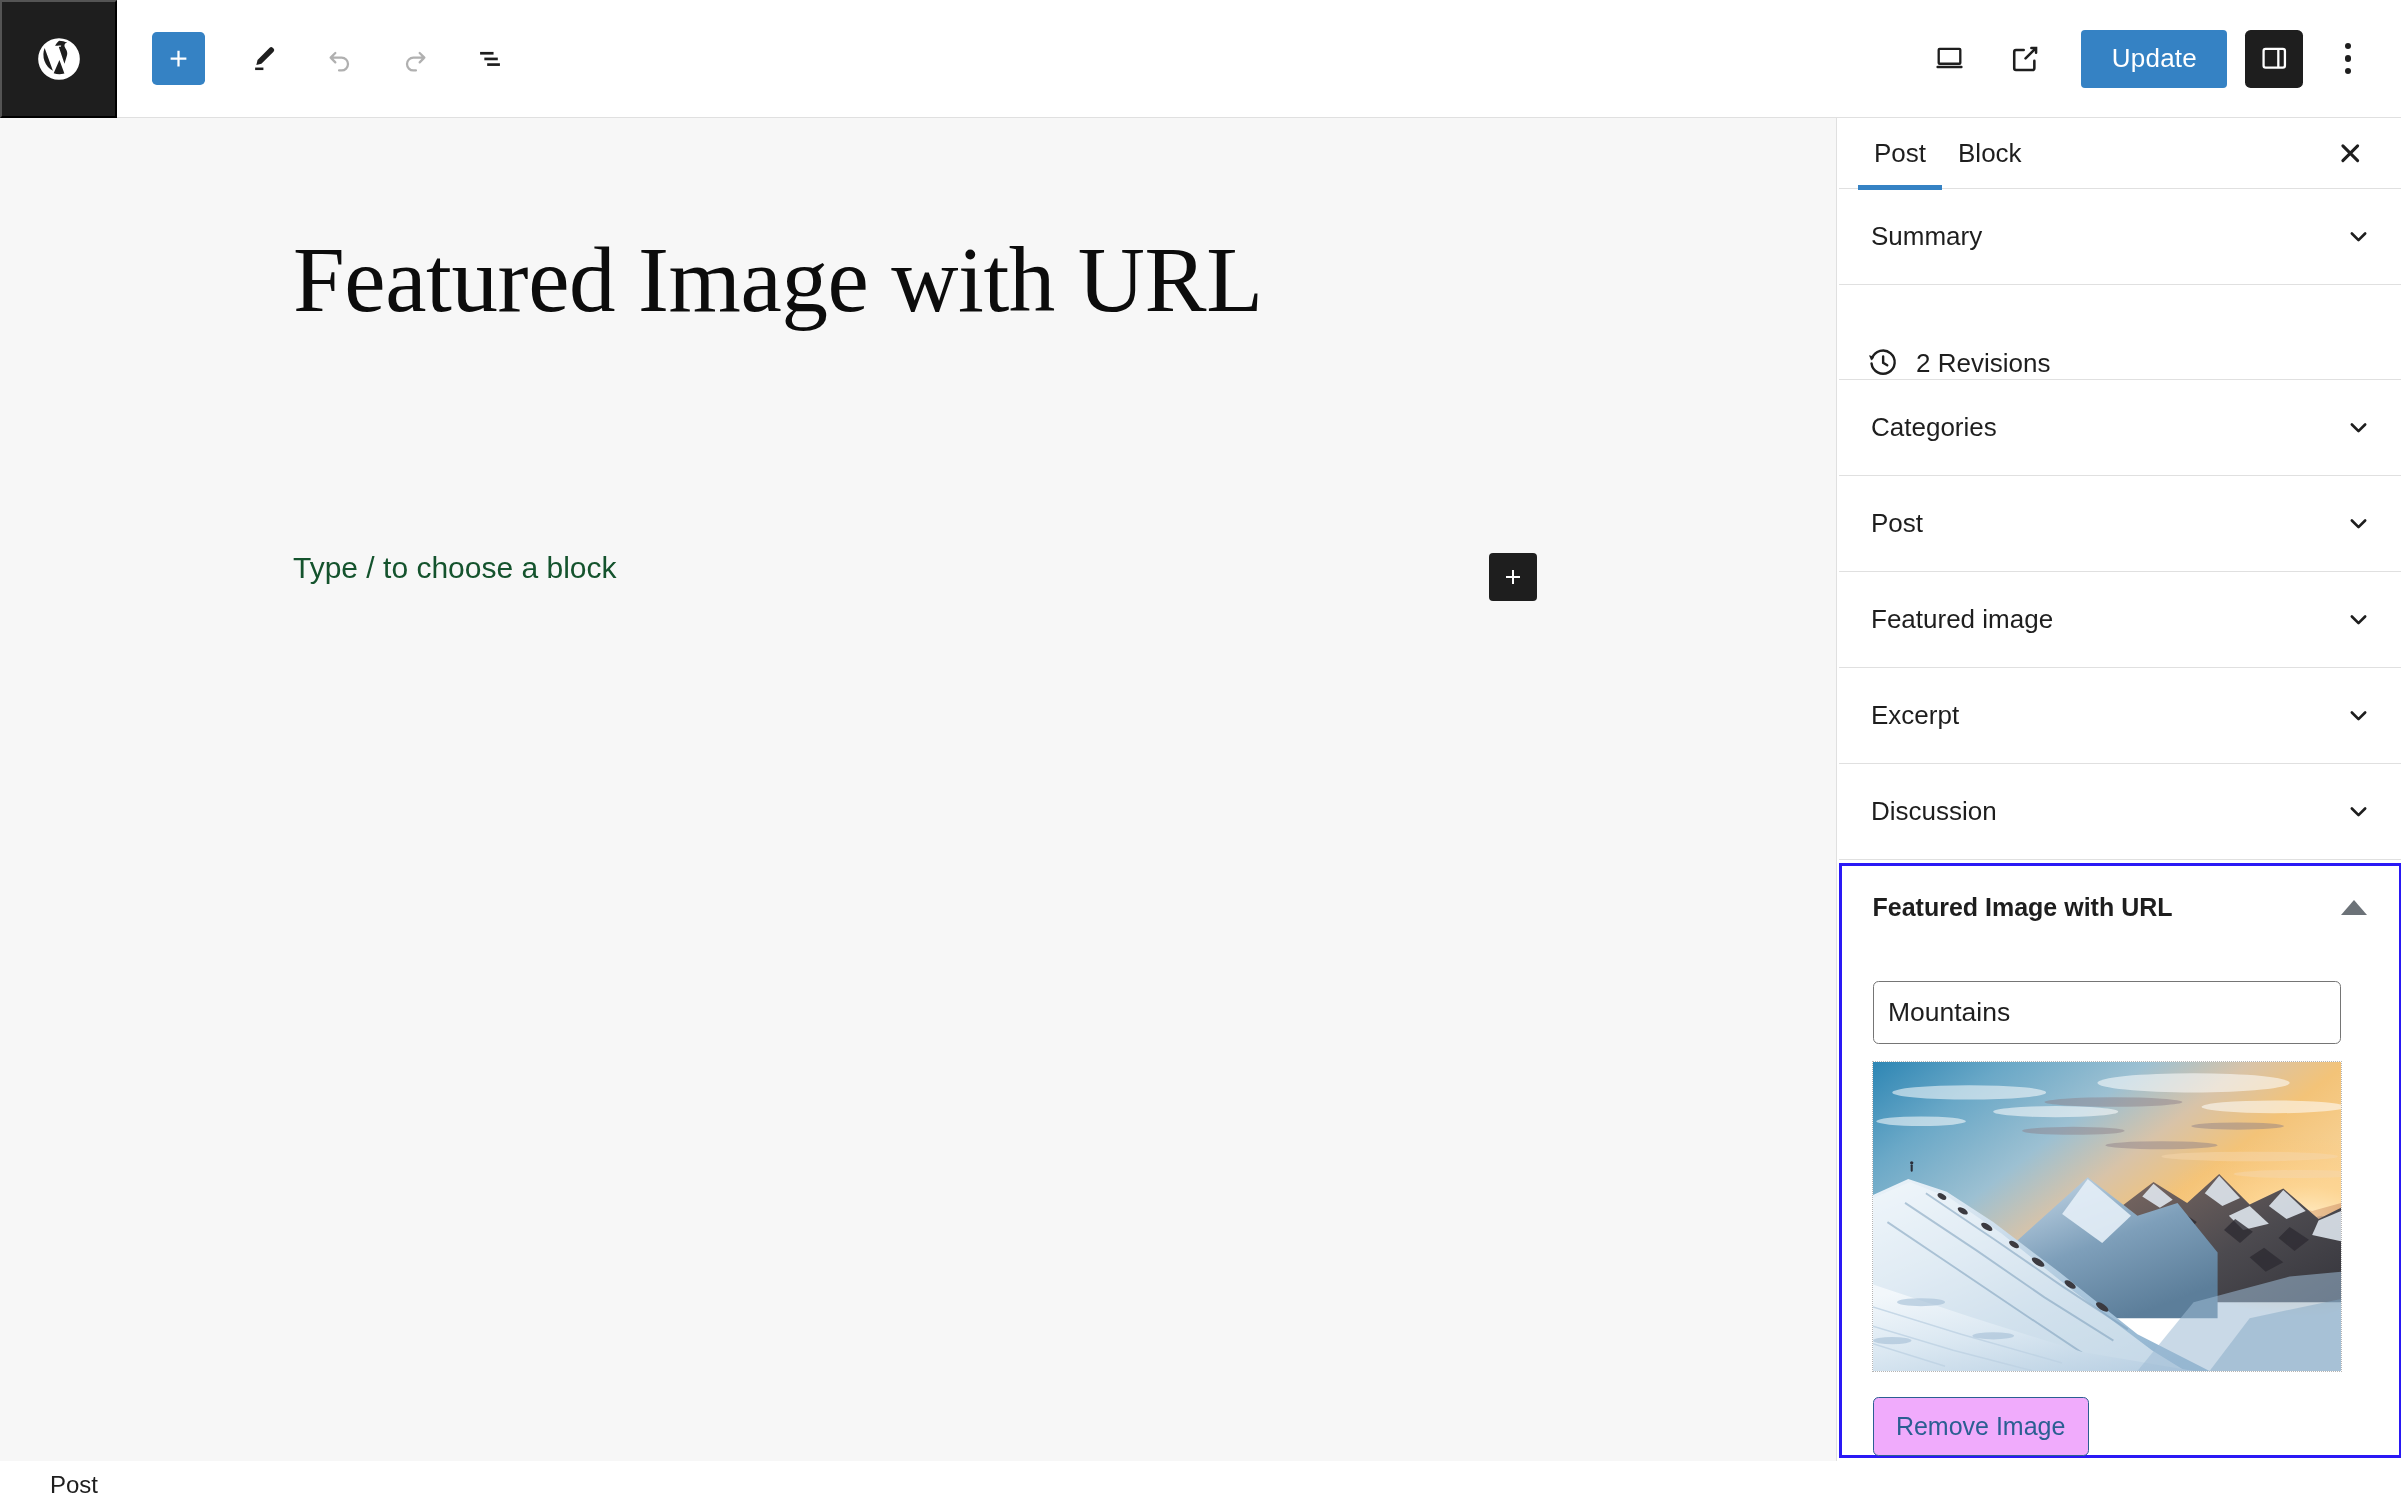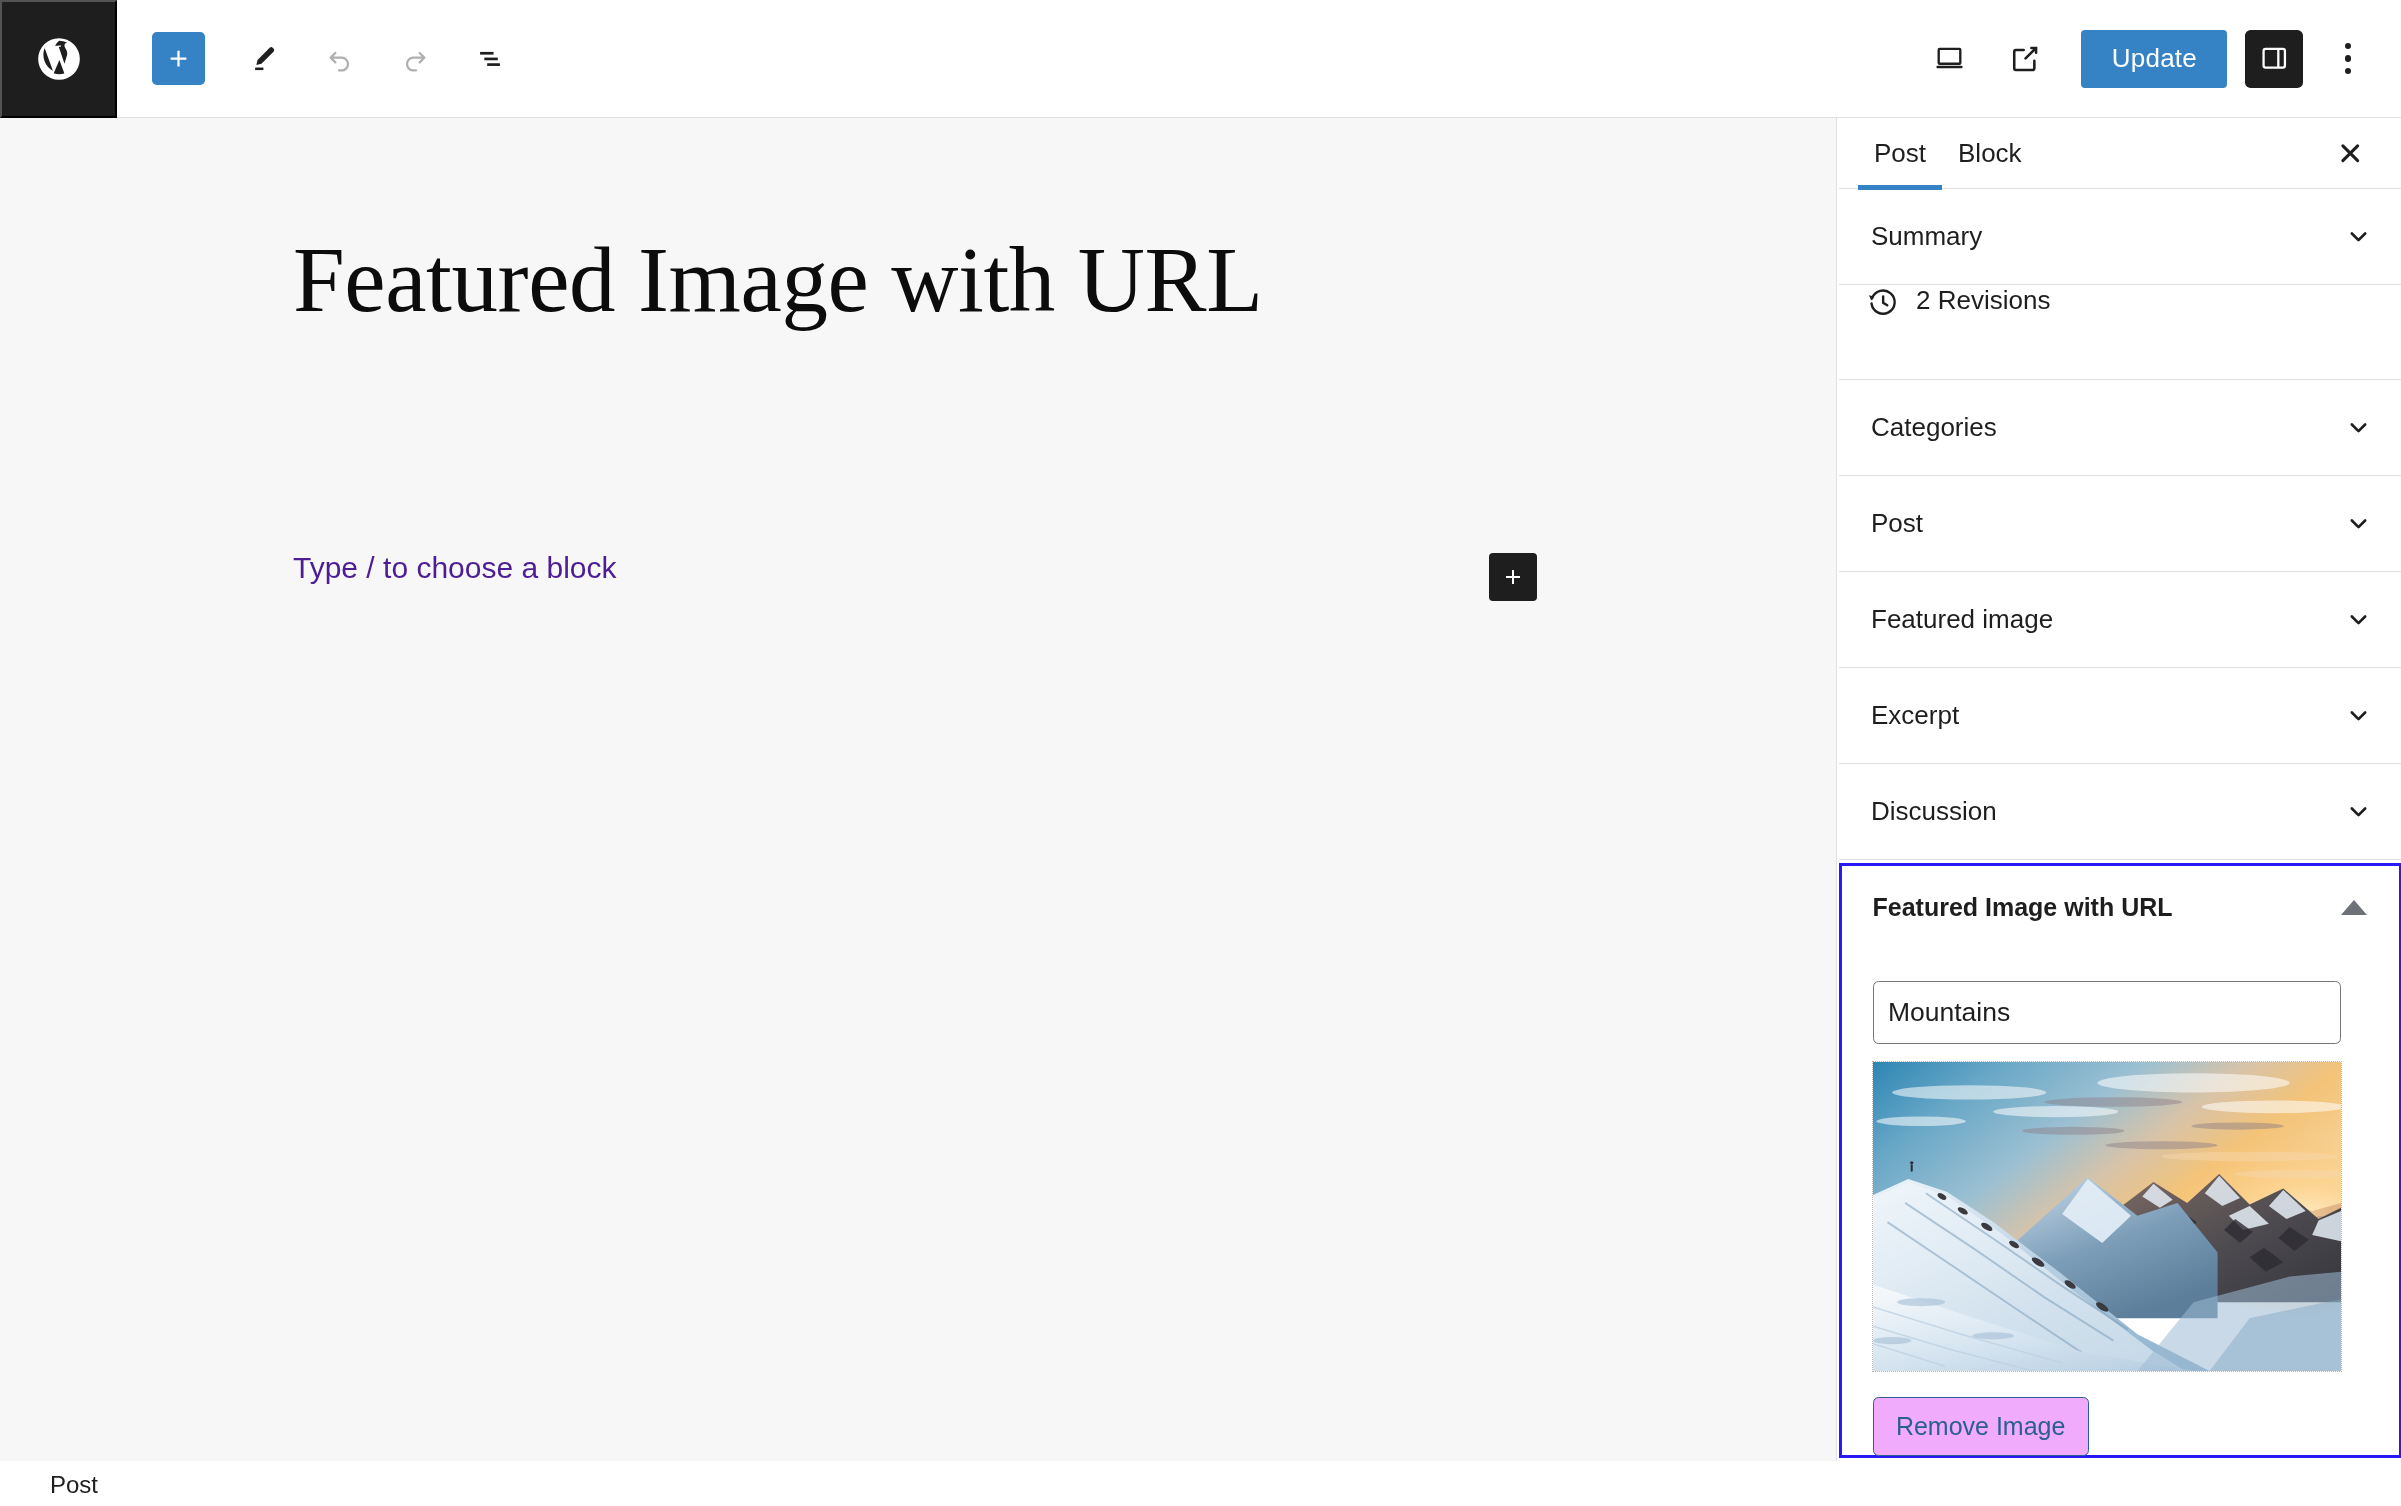--- a/index.html
+++ b/index.html
@@ -67,21 +67,21 @@
   }
   .post-title {
     position: absolute; left: 293px; top: 110px; width: 1443px;
     font-family: "Liberation Serif", serif;
     font-size: 93px; line-height: 1.12; color: #0c0c0c;
     letter-spacing: -0.4px;
     white-space: nowrap;
   }
   .block-placeholder {
     position: absolute; left: 293px; top: 433px;
-    font-size: 30px; color: #4c1d95;
+    font-size: 30px; color: #14532d;
     font-family: "Liberation Sans", sans-serif;
   }
   .canvas-inserter {
     position: absolute; left: 1489px; top: 435px;
     width: 48px; height: 48px; background: #1e1e1e; border-radius: 4px;
     border: none; display: flex; align-items: center; justify-content: center;
     cursor: pointer; padding: 0;
   }
 
   
@@ -119,21 +119,21 @@
     display: flex; align-items: center; justify-content: center; padding: 0;
   }
 
   .panel-row {
     height: 96px; display: flex; align-items: center;
     padding: 0 29px 0 32px; border-bottom: 1.6px solid #e0e0e0;
     background: #ffffff; cursor: pointer;
   }
   .panel-row .ptitle { font-size: 26px; color: #1e1e1e; }
   .panel-row .chev { margin-left: auto; display: flex; align-items: center; }
-  .revisions-row { height: 95px; display:flex; align-items:flex-start; padding: 0 39px 0 27px;
+  .revisions-row { height: 95px; display:flex; align-items:flex-end; padding: 0 39px 0 27px;
     border-bottom: 1.6px solid #e0e0e0; cursor: pointer; background:#fff;}
   .revisions-row .rtext { font-size: 26px; color:#1e1e1e; margin-left: 16px; }
 
   
   .plugin-panel {
     margin-top: 3.2px;
     border: 3.2px solid #2a19f5;
     background: #ffffff;
     height: 595px;
     padding: 0;

